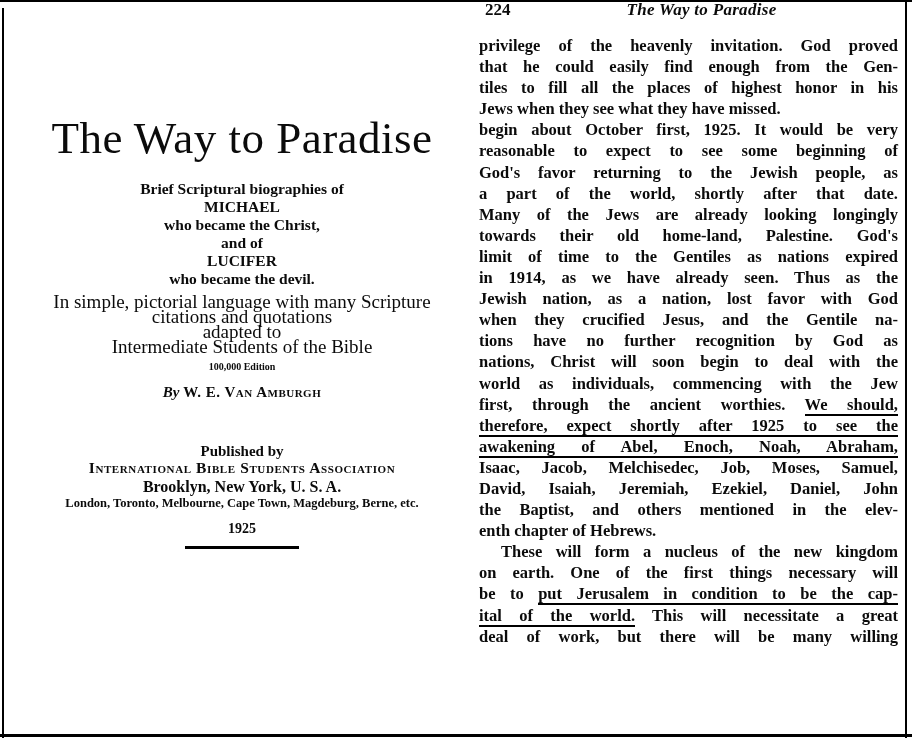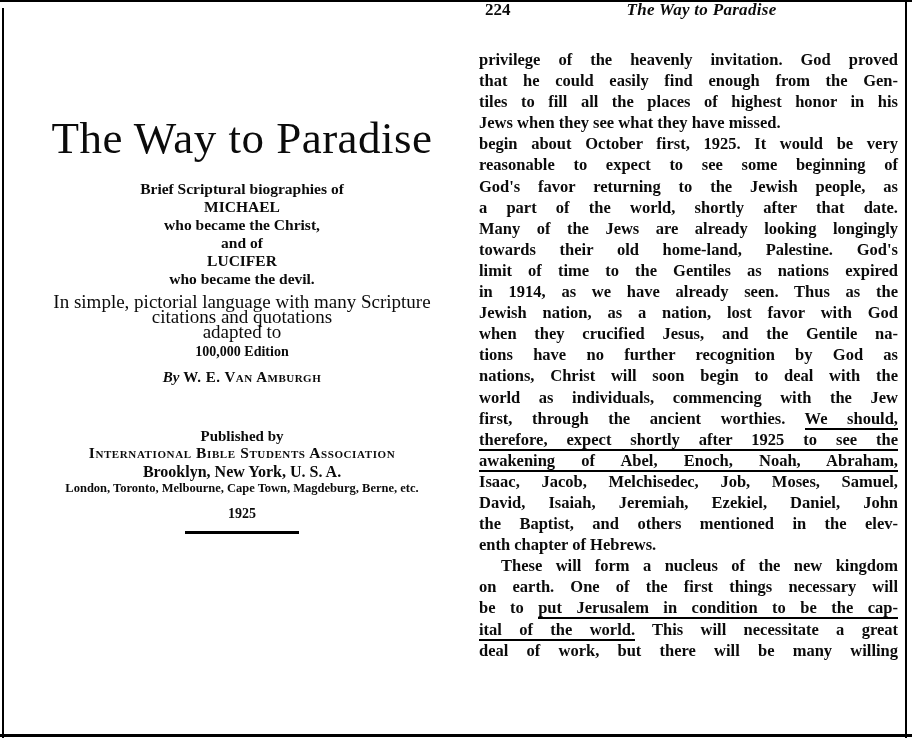--- a/index.html
+++ b/index.html
@@ -26,38 +26,38 @@
     text-align: center;
   }
   .book-title {
     margin: 110px 0 0 0;
     font-size: 45px; font-weight: 400; line-height: 56px;
     letter-spacing: 0.5px;
   }
   .subtitle-block { margin-top: 45px; font-size: 16px; line-height: 20px; font-weight: 700; }
   .bio-block      { margin-top: 14px; font-size: 15.5px; line-height: 18px; font-weight: 700; }
   .desc-block     { margin-top: 6px;  font-size: 19px; line-height: 15px; font-weight: 400; }
-  .edition-line   { margin-top: 4px;  font-size: 14px; line-height: 17px; font-weight: 700; }
+  .edition-line   { margin-top: 4px;  font-size: 10px; line-height: 17px; font-weight: 700; }
   .byline         { margin-top: 8px;  font-size: 15px;  line-height: 19px; }
   .byline .prefix { font-style: italic; font-weight: 600; }
   .byline .name   { font-variant: small-caps; font-weight: 700; letter-spacing: 0.5px; }
   .publisher-block   { margin-top: 42px; }
   .publisher-label   { font-size: 15px;   line-height: 15px; font-weight: 700; }
   .publisher-name    { font-variant: small-caps; font-size: 15.5px; line-height: 18px; font-weight: 700; letter-spacing: 0.6px; }
   .publisher-address { font-size: 16px;   line-height: 19px; font-weight: 700; }
   .publisher-cities  { font-size: 12.5px; line-height: 15px; font-weight: 700; }
   .year-line { margin-top: 9px; font-size: 14px; line-height: 17px; font-weight: 700; }
   .title-rule { margin: 9px auto 0 auto; width: 114px; height: 3px; background: #000; }
 
   
   .page-right { position: absolute; left: 479px; top: 0; width: 419px; }
   .running-head { position: relative; height: 20px; font-size: 17px; font-weight: 700; }
   .running-head .pageno { position: absolute; left: 6px; top: 0; }
   .running-head .rtitle { display: block; text-align: center; font-style: italic; padding-left: 26px; letter-spacing: 0.3px; }
-  .body-text { margin-top: 29px; }
+  .body-text { margin-top: 15px; }
   .body-text .line {
     font-size: 16.5px; line-height: 21.1px; font-weight: 700;
     text-align: justify; text-align-last: justify;
     white-space: normal;
   }
   .body-text .line.nj  { text-align-last: left; }
   .body-text .line.ind { text-indent: 22px; }
   .uline { border-bottom: 2.5px solid #000; }
 
   
@@ -82,20 +82,21 @@
       <div class="line"><span>who became the Christ,</span></div>
       <div class="line"><span>and of</span></div>
       <div class="line"><span>LUCIFER</span></div>
       <div class="line"><span>who became the devil.</span></div>
     </div>
 
   <div class="desc-block">
       <div class="line"><span>In simple, pictorial language with many Scripture</span></div>
       <div class="line"><span>citations and quotations</span></div>
       <div class="line"><span>adapted to</span></div>
+      <div class="line"><span>Intermediate Students of the Bible</span></div>
     </div>
 
   <div class="edition-line">100,000 Edition</div>
 
   <div class="byline">
     <span class="prefix">By</span>
     <span class="name">W. E. Van Amburgh</span>
   </div>
 
   <div class="publisher-block">

